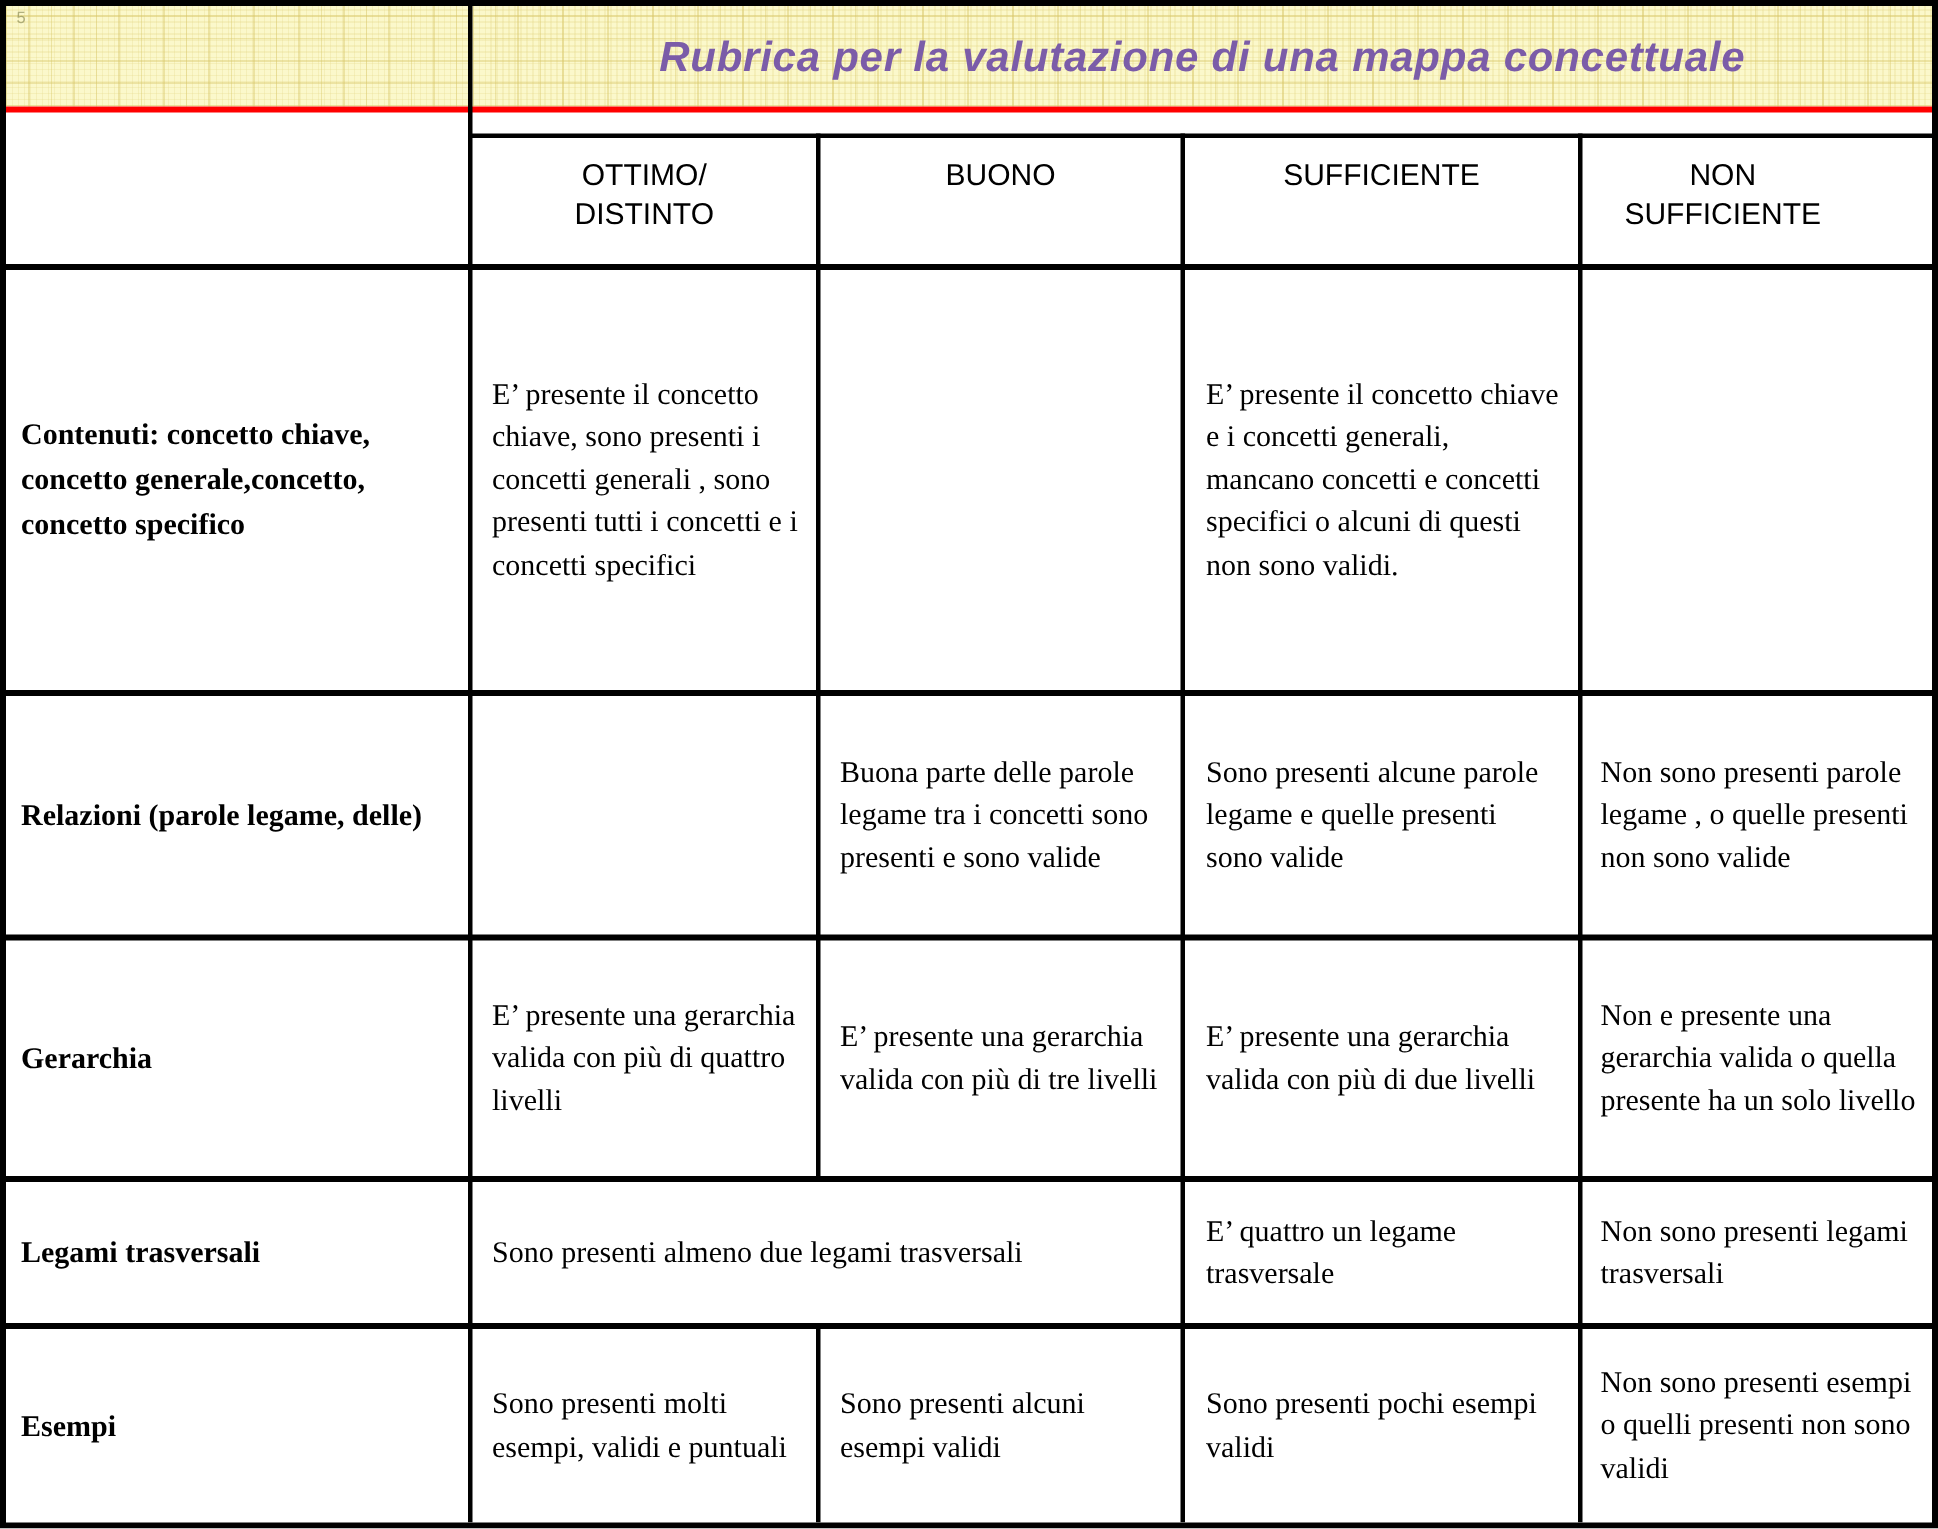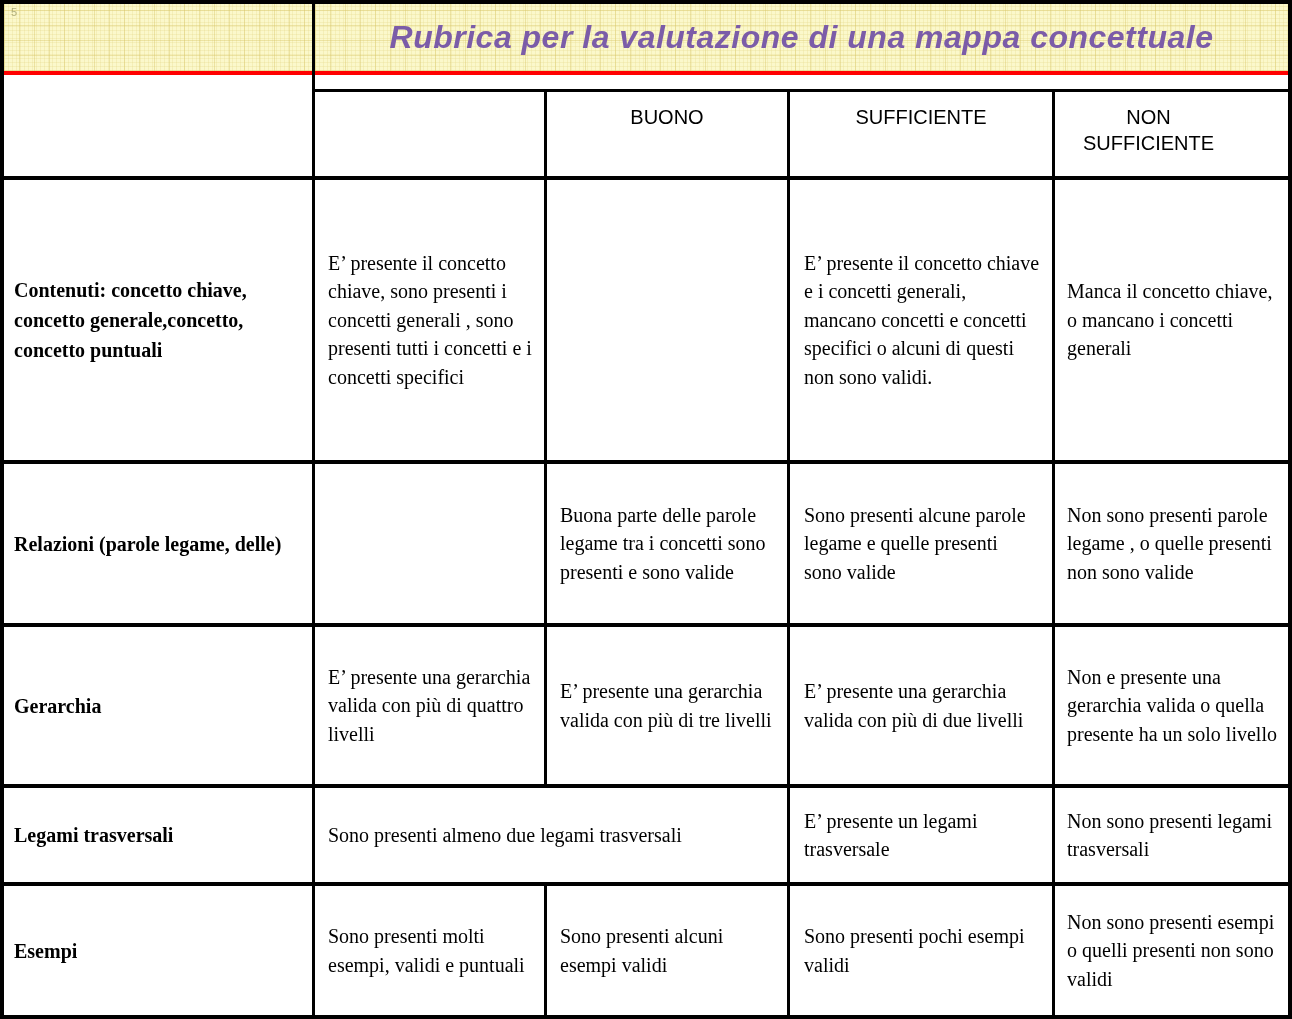--- a/index.html
+++ b/index.html
@@ -21,21 +21,21 @@
       repeating-linear-gradient(0deg, rgba(214,196,100,.40) 0 1px, transparent 1px 15px),
       repeating-linear-gradient(90deg, rgba(214,196,100,.40) 0 1px, transparent 1px 15px),
       repeating-linear-gradient(0deg, rgba(228,215,135,.28) 0 1px, transparent 1px 4px),
       repeating-linear-gradient(90deg, rgba(228,215,135,.28) 0 1px, transparent 1px 4px);
   }
   .band-left{left:0;width:308px;}
   .band-title{left:311px;right:0;display:flex;align-items:center;justify-content:center;}
   .title-text{
     font-family:"Liberation Sans", sans-serif;
     font-weight:bold;font-style:italic;
-    font-size:32px;color:#7B5CA8;letter-spacing:.5px;
+    font-size:28px;color:#7B5CA8;letter-spacing:.5px;
     white-space:nowrap;
   }
   .corner-mark{
     position:absolute;left:7px;top:2px;
     font-family:"Liberation Sans", sans-serif;
     font-size:11px;color:#8a8a55;opacity:.65;
   }
   
   .hline,.vline{position:absolute;background:#000;}
   .redline{position:absolute;left:0;right:0;top:67px;height:4px;background:#FF0000;}
@@ -106,44 +106,45 @@
   <div class="hline h1"></div>
   <div class="hline h2"></div>
   <div class="hline h3"></div>
   <div class="hline h4"></div>
   <div class="hline h5"></div>
   <div class="vline v2a"></div>
   <div class="vline v2b"></div>
   <div class="vline v3"></div>
   <div class="vline v4"></div>
 
+  <div class="hdr hdr-col hc1">OTTIMO/
+DISTINTO</div>
   <div class="hdr hdr-col hc2">BUONO</div>
   <div class="hdr hdr-col hc3">SUFFICIENTE</div>
   <div class="hdr hdr-col hc4">NON
 SUFFICIENTE</div>
 
-  <div class="cell label cL r1">Contenuti: concetto chiave, concetto generale,concetto, concetto puntuali</div>
+  <div class="cell label cL r1">Contenuti: concetto chiave, concetto generale,concetto, concetto specifico</div>
   <div class="cell c1 r1">E’ presente il concetto chiave, sono presenti i concetti generali , sono presenti tutti i concetti e i concetti specifici</div>
   <div class="cell c3 r1">E’ presente il concetto chiave e i concetti generali, mancano concetti e concetti specifici o alcuni di questi non sono validi.</div>
-  <div class="cell c4 r1">Manca il concetto chiave, o mancano i concetti generali</div>
 
   <div class="cell label cL r2">Relazioni (parole legame, delle)</div>
   <div class="cell c2 r2">Buona parte delle parole legame tra i concetti sono presenti e sono valide</div>
   <div class="cell c3 r2">Sono presenti alcune parole legame e quelle presenti sono valide</div>
   <div class="cell c4 r2">Non sono presenti parole legame , o quelle presenti non sono valide</div>
 
   <div class="cell label cL r3">Gerarchia</div>
   <div class="cell c1 r3">E’ presente una gerarchia valida con più di quattro livelli</div>
   <div class="cell c2 r3">E’ presente una gerarchia valida con più di tre livelli</div>
   <div class="cell c3 r3">E’ presente una gerarchia valida con più di due livelli</div>
   <div class="cell c4 r3">Non e presente una gerarchia valida o quella presente ha un solo livello</div>
 
   <div class="cell label cL r4">Legami trasversali</div>
   <div class="cell c12 r4">Sono presenti almeno due legami trasversali</div>
-  <div class="cell c3 r4">E’ presente un legami trasversale</div>
+  <div class="cell c3 r4">E’ quattro un legame trasversale</div>
   <div class="cell c4 r4">Non sono presenti legami trasversali</div>
 
   <div class="cell label cL r5">Esempi</div>
   <div class="cell c1 r5">Sono presenti molti esempi, validi e puntuali</div>
   <div class="cell c2 r5">Sono presenti alcuni esempi validi</div>
   <div class="cell c3 r5">Sono presenti pochi esempi validi</div>
   <div class="cell c4 r5">Non sono presenti esempi o quelli presenti non sono validi</div>
 
 </div>
 

